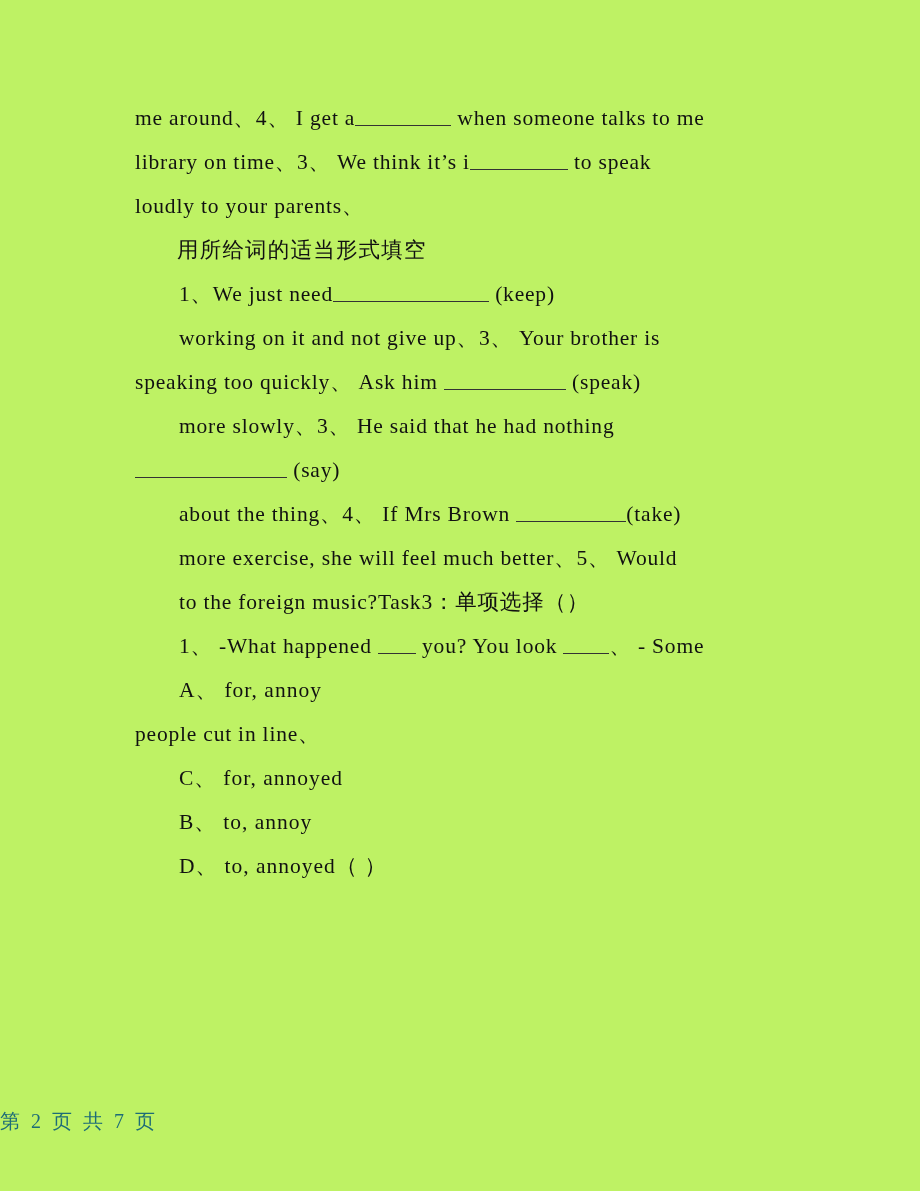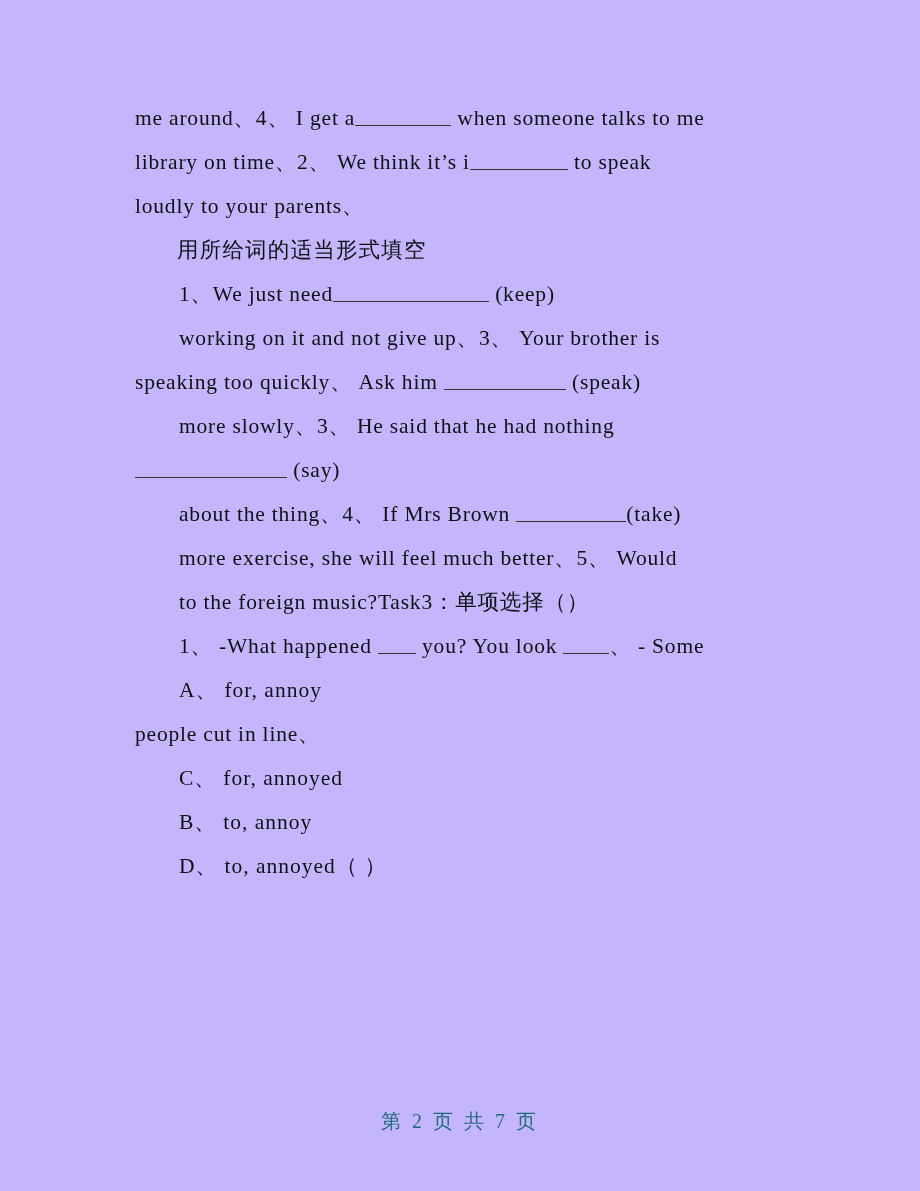--- a/index.html
+++ b/index.html
@@ -4,21 +4,21 @@
 <style>
   html, body {
     margin: 0;
     padding: 0;
     background: #ffffff;
   }
   .page {
     position: relative;
     width: 920px;
     height: 1191px;
-    background: #c4b5fd;
+    background: #bef264;
     overflow: hidden;
     font-family: "Liberation Serif", "DejaVu Serif", serif;
     color: #000000;
     text-decoration: underline;
   }
   .content {
     position: absolute;
     left: 135px;
     top: 96px;
     width: 625px;
@@ -52,38 +52,37 @@
     border-bottom: 1.5px solid #333333;
     vertical-align: baseline;
     height: 0.95em;
     margin-bottom: -1px;
   }
   .footer {
     position: absolute;
     left: 0;
     top: 1108px;
     width: 920px;
-    text-align: center;
     font-size: 20px;
     letter-spacing: 3px;
     color: #1d6c77;
     font-family: "Liberation Serif", "DejaVu Serif", serif;
   }
 </style>
 </head>
 <body>
 
 <div class="page">
 
   <div class="content">
 
     <div class="line"><span>me around、4、 I get a</span><span class="blank" style="width:96px"></span><span> when someone talks to me</span></div>
 
 
-    <div class="line"><span>library on time、2、 We think it’s i</span><span class="blank" style="width:98px"></span><span> to speak</span></div>
+    <div class="line"><span>library on time、3、 We think it’s i</span><span class="blank" style="width:98px"></span><span> to speak</span></div>
 
     <div class="line">loudly to your parents、</div>
 
 
     <div class="line cn">用所给词的适当形式填空</div>
 
     <div class="line indent"><span>1、We just need</span><span class="blank" style="width:156px"></span><span> (keep)</span></div>
 
     <div class="line indent">working on it and not give up、3、 Your brother is</div>
 

